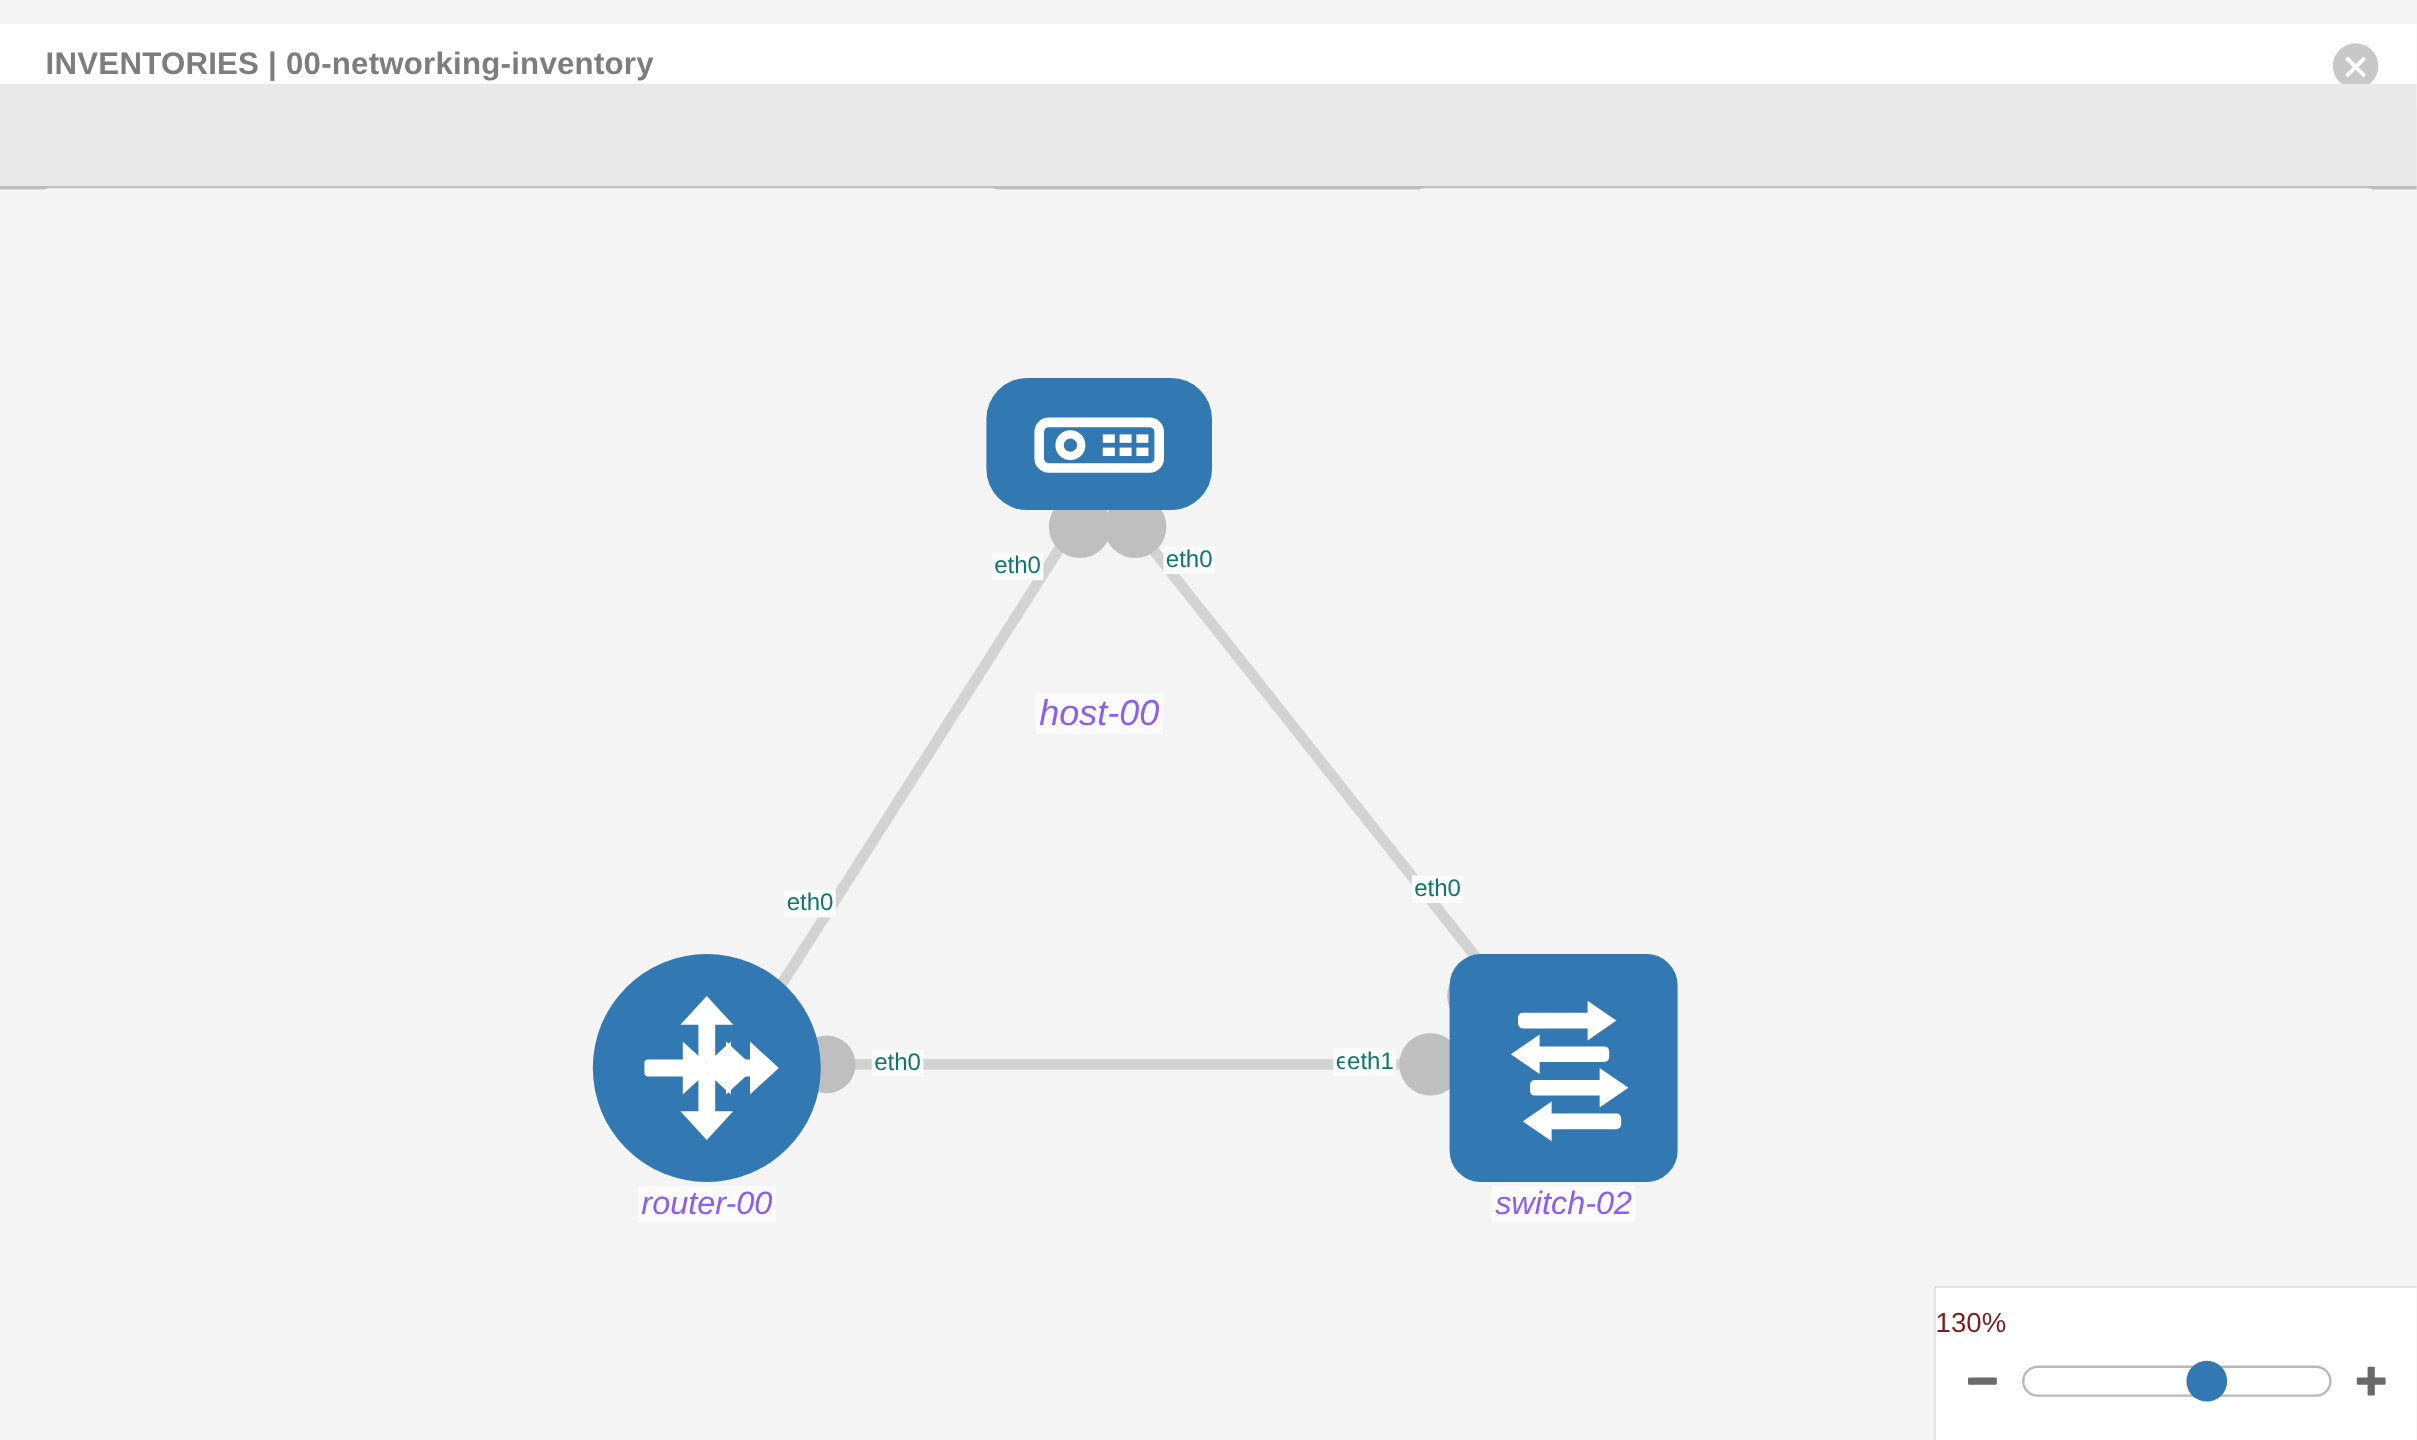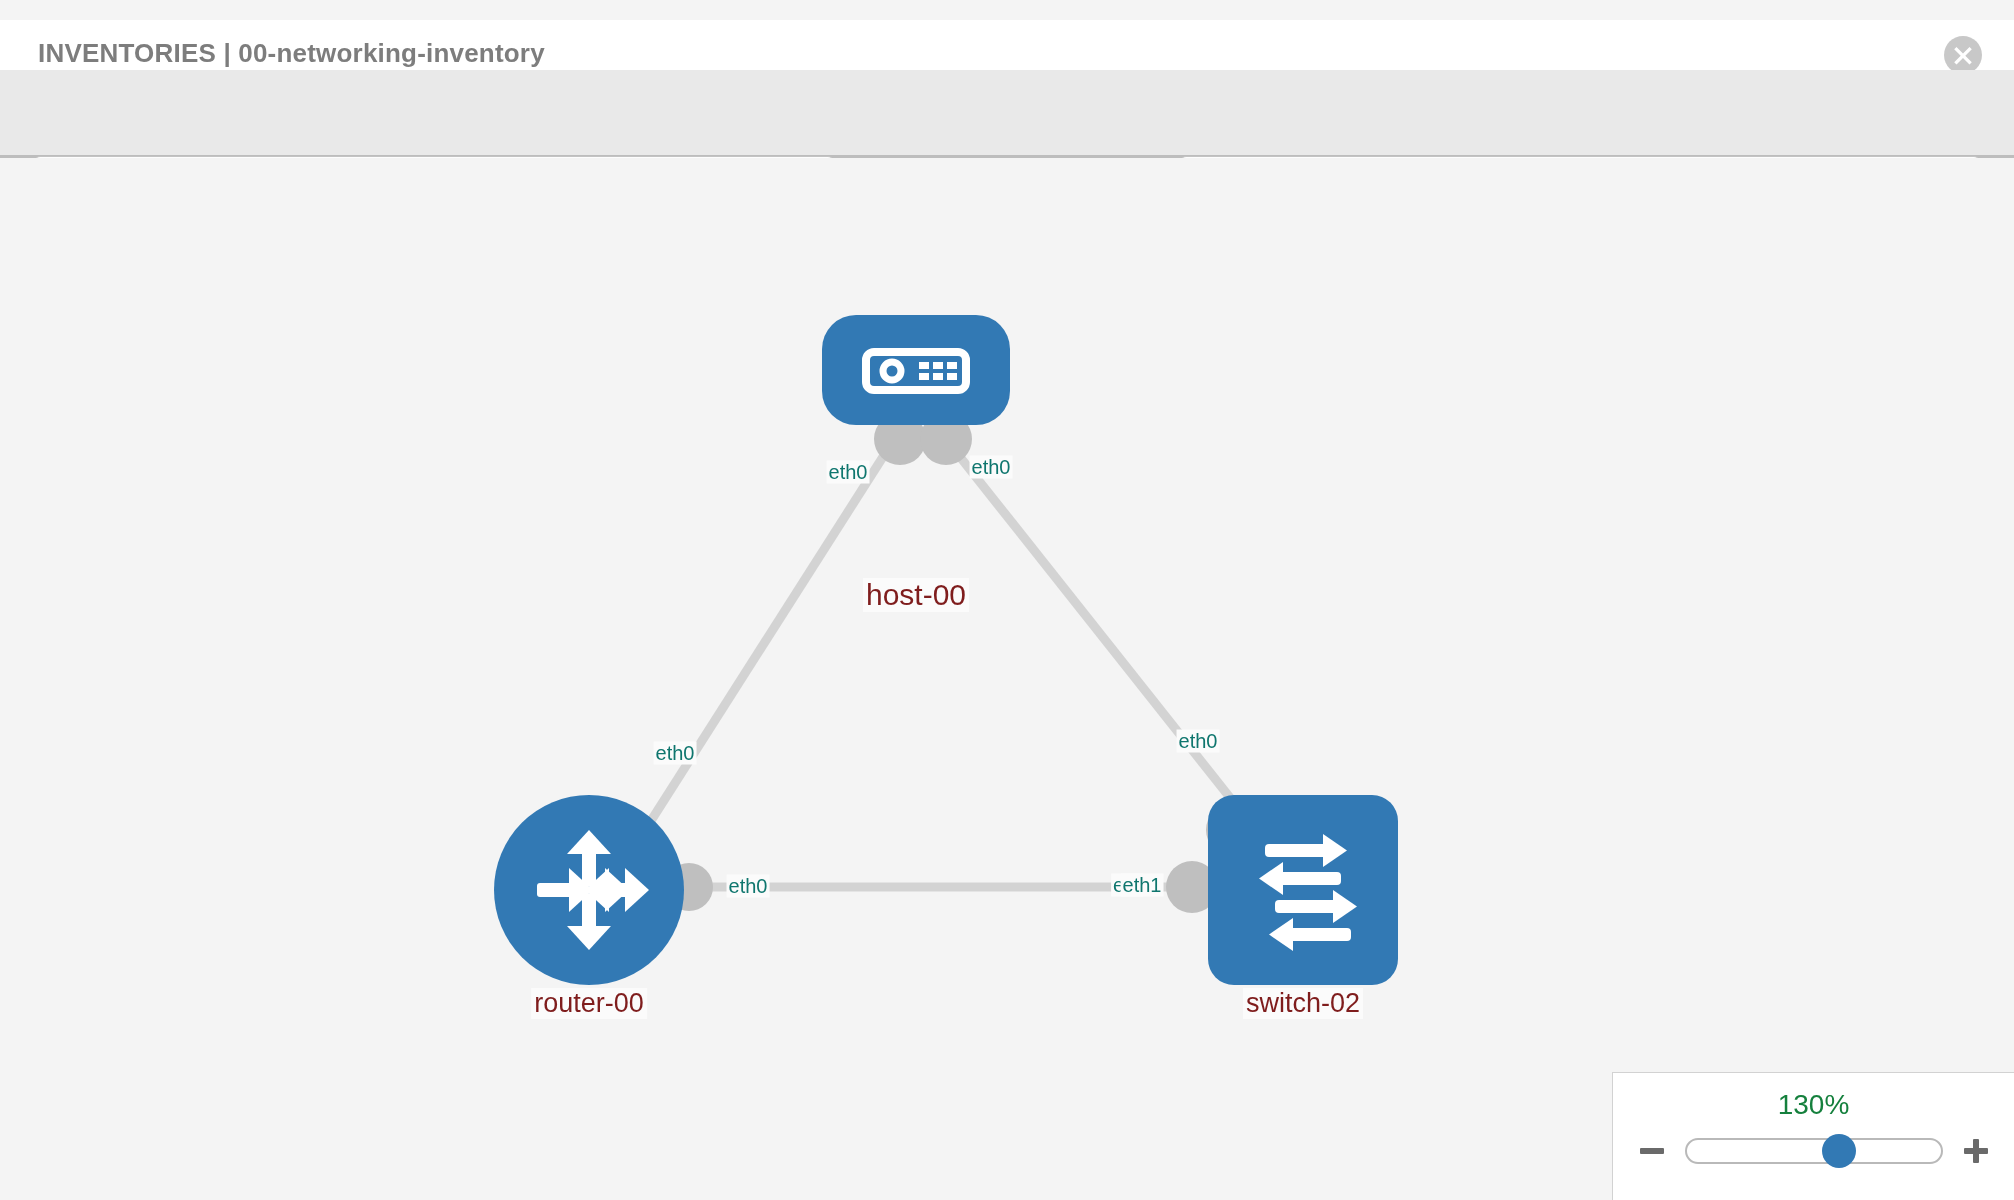--- a/index.html
+++ b/index.html
@@ -60,22 +60,22 @@
   
   .canvas {
     position: absolute; left: 0; top: 158px; width: 2014px; height: 1042px;
     background: #f4f4f4; overflow: hidden;
   }
   .topology { position: absolute; left: 0; top: 0; width: 2014px; height: 1042px; }
 
   
   .node-label {
     position: absolute; transform: translate(-50%, 0);
-    font-size: 27px; color: #7f1d1d; background: #fbfbfb;
-    padding: 0 3px; white-space: nowrap;
+    font-size: 27px; color: #8b5cf6; background: #fbfbfb;
+    padding: 0 3px; white-space: nowrap; font-style: italic;
   }
   
   .if-label {
     position: absolute; transform: translate(-50%, -50%);
     font-size: 20px; color: #0f766e; background: #fbfbfb;
     padding: 0 2px; white-space: nowrap;
   }
 
   .node {
     position: absolute; transform: translate(-50%, -50%);
@@ -87,21 +87,21 @@
   #node-router { left: 589px; top: 732px; width: 190px; height: 190px; border-radius: 50%; }
   #node-switch { left: 1303px; top: 732px; width: 190px; height: 190px; border-radius: 26px; }
 
   
   .zoom-panel {
     position: absolute; right: 0; bottom: 0; width: 402px; height: 128px;
     background: #ffffff; border: 1px solid #d2d2d2; border-right: none; border-bottom: none;
   }
   .zoom-value {
     position: absolute; top: 16px; left: 0; width: 100%;
-    text-align: center; font-size: 28px; color: #15803d;
+    text-align: left; font-size: 23px; color: #7f1d1d;
   }
   .zoom-row {
     position: absolute; top: 55px; left: 0; width: 100%; height: 46px;
     display: flex; align-items: center; justify-content: center; gap: 18px;
   }
   .zoom-btn { width: 30px; height: 30px; position: relative; cursor: pointer; flex: none; }
   .zoom-btn .bar-h {
     position: absolute; left: 3px; top: 12px; width: 24px; height: 6px;
     background: #6a6a6a; border-radius: 1px;
   }

